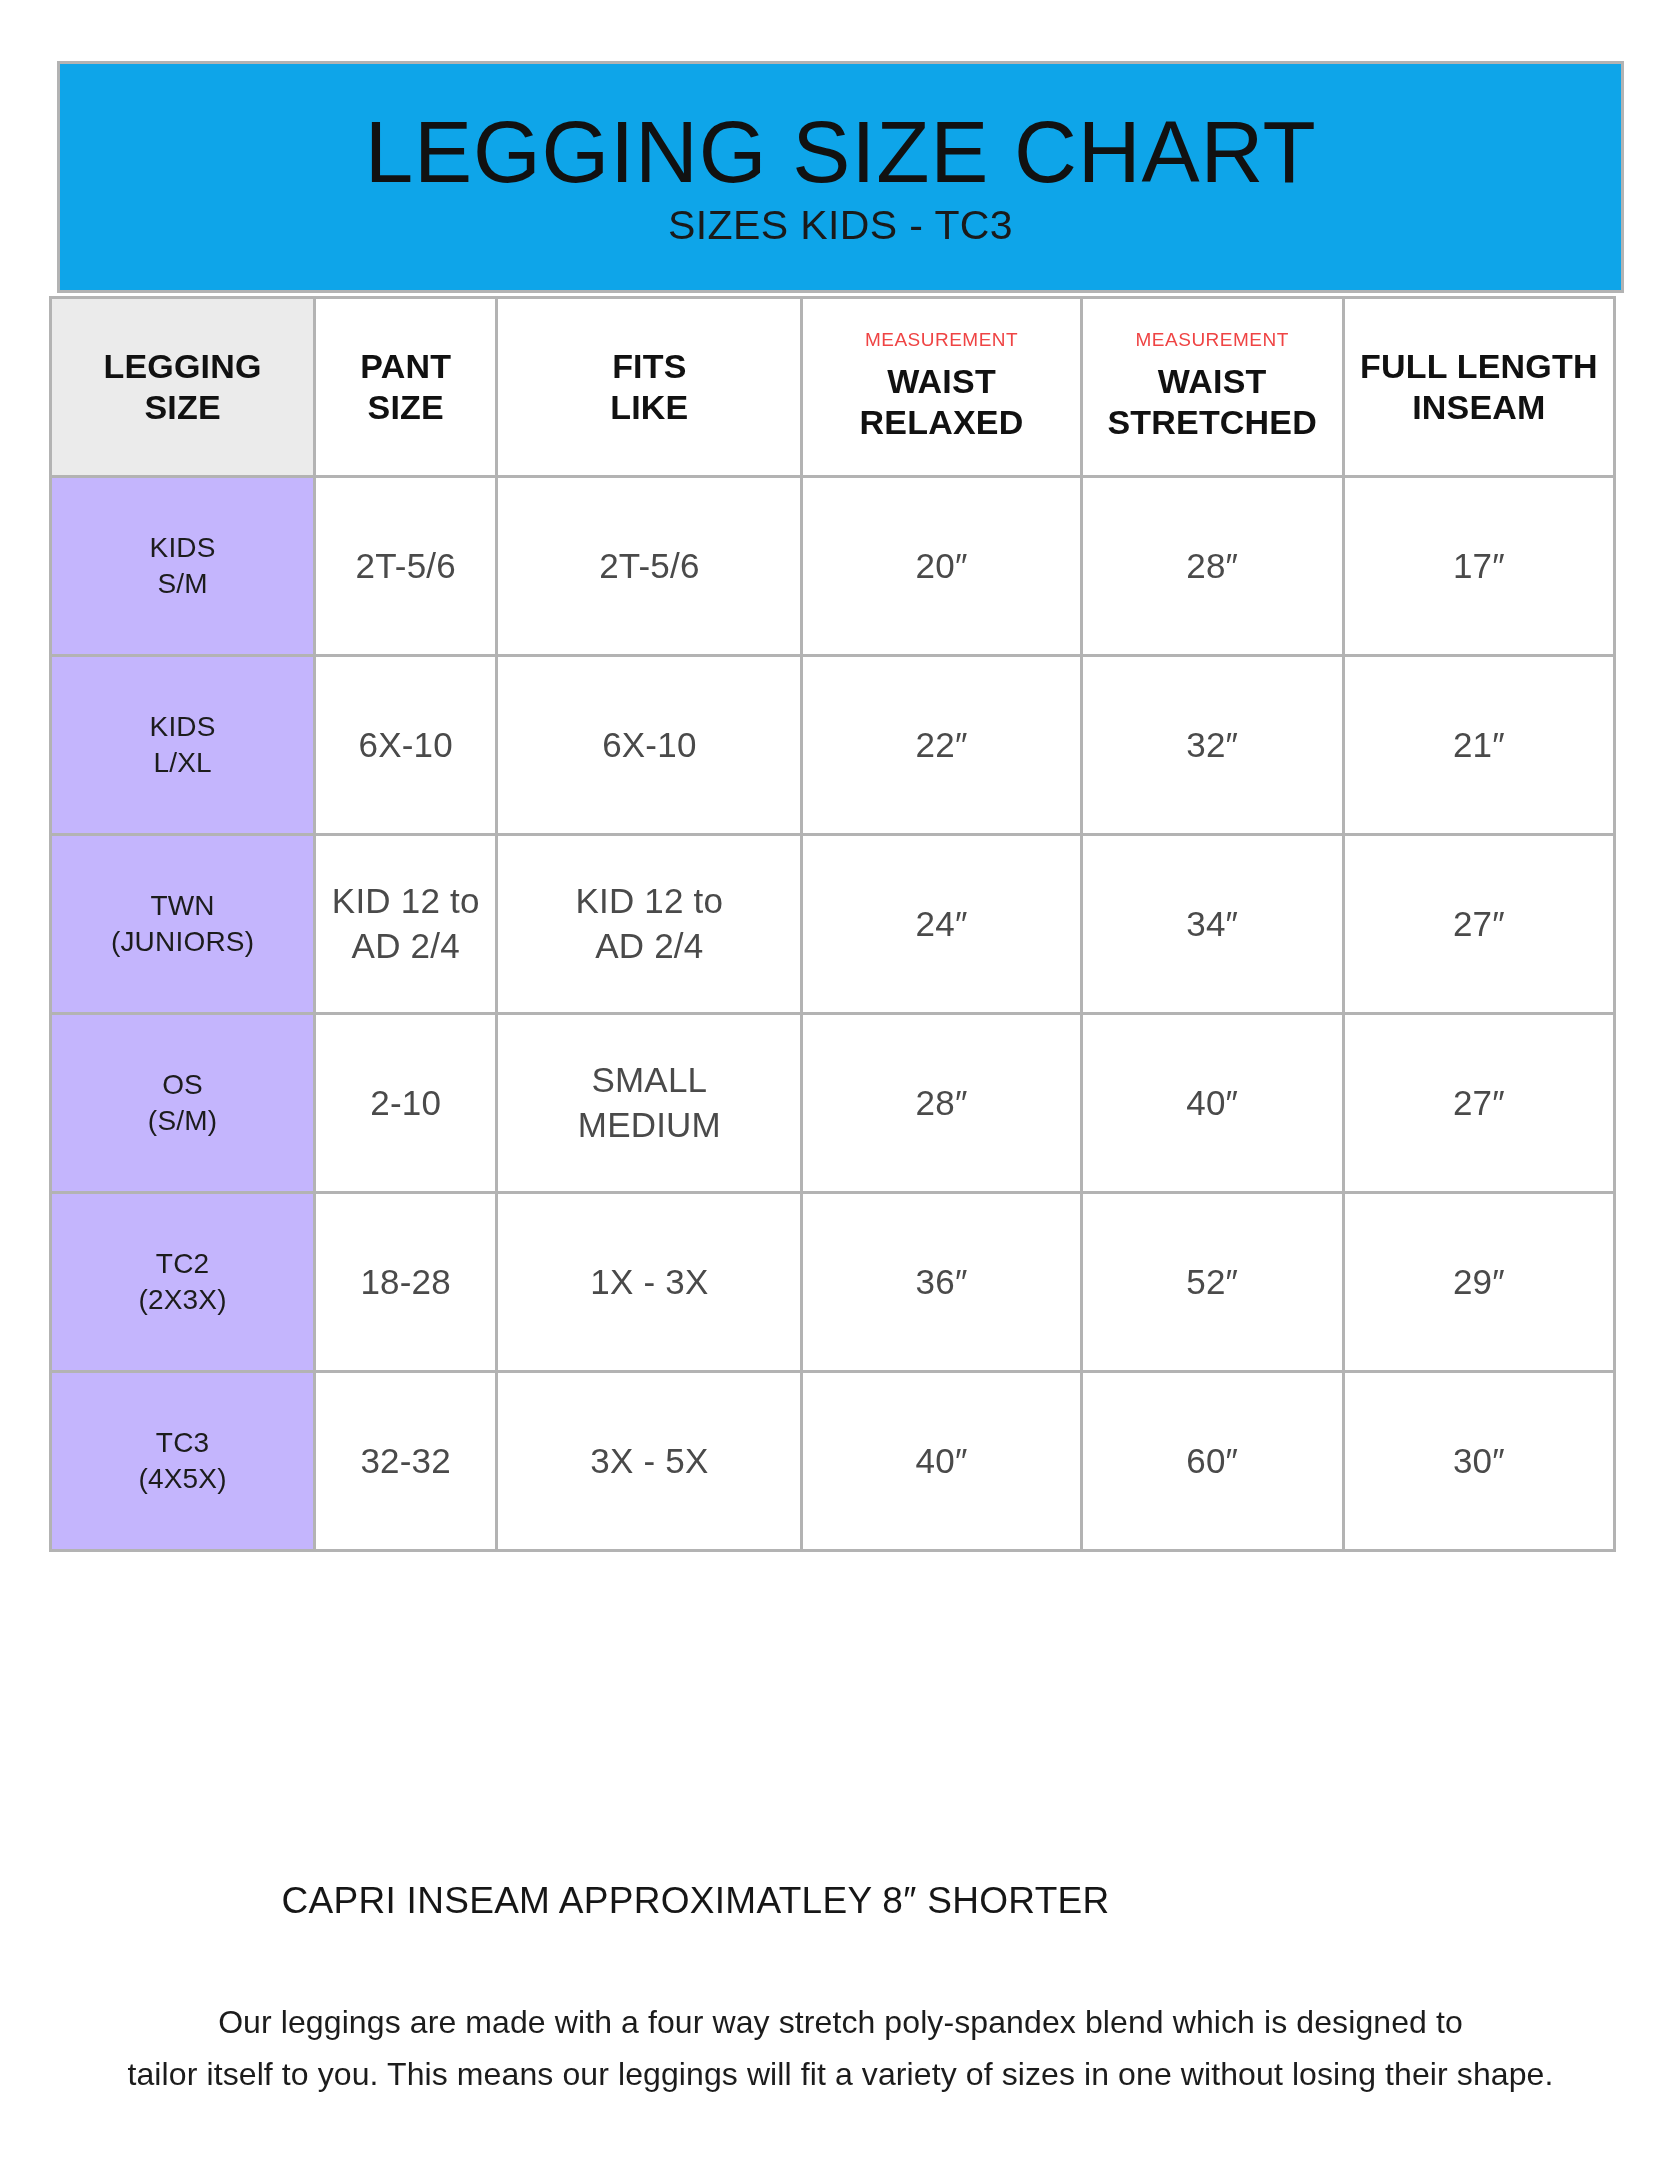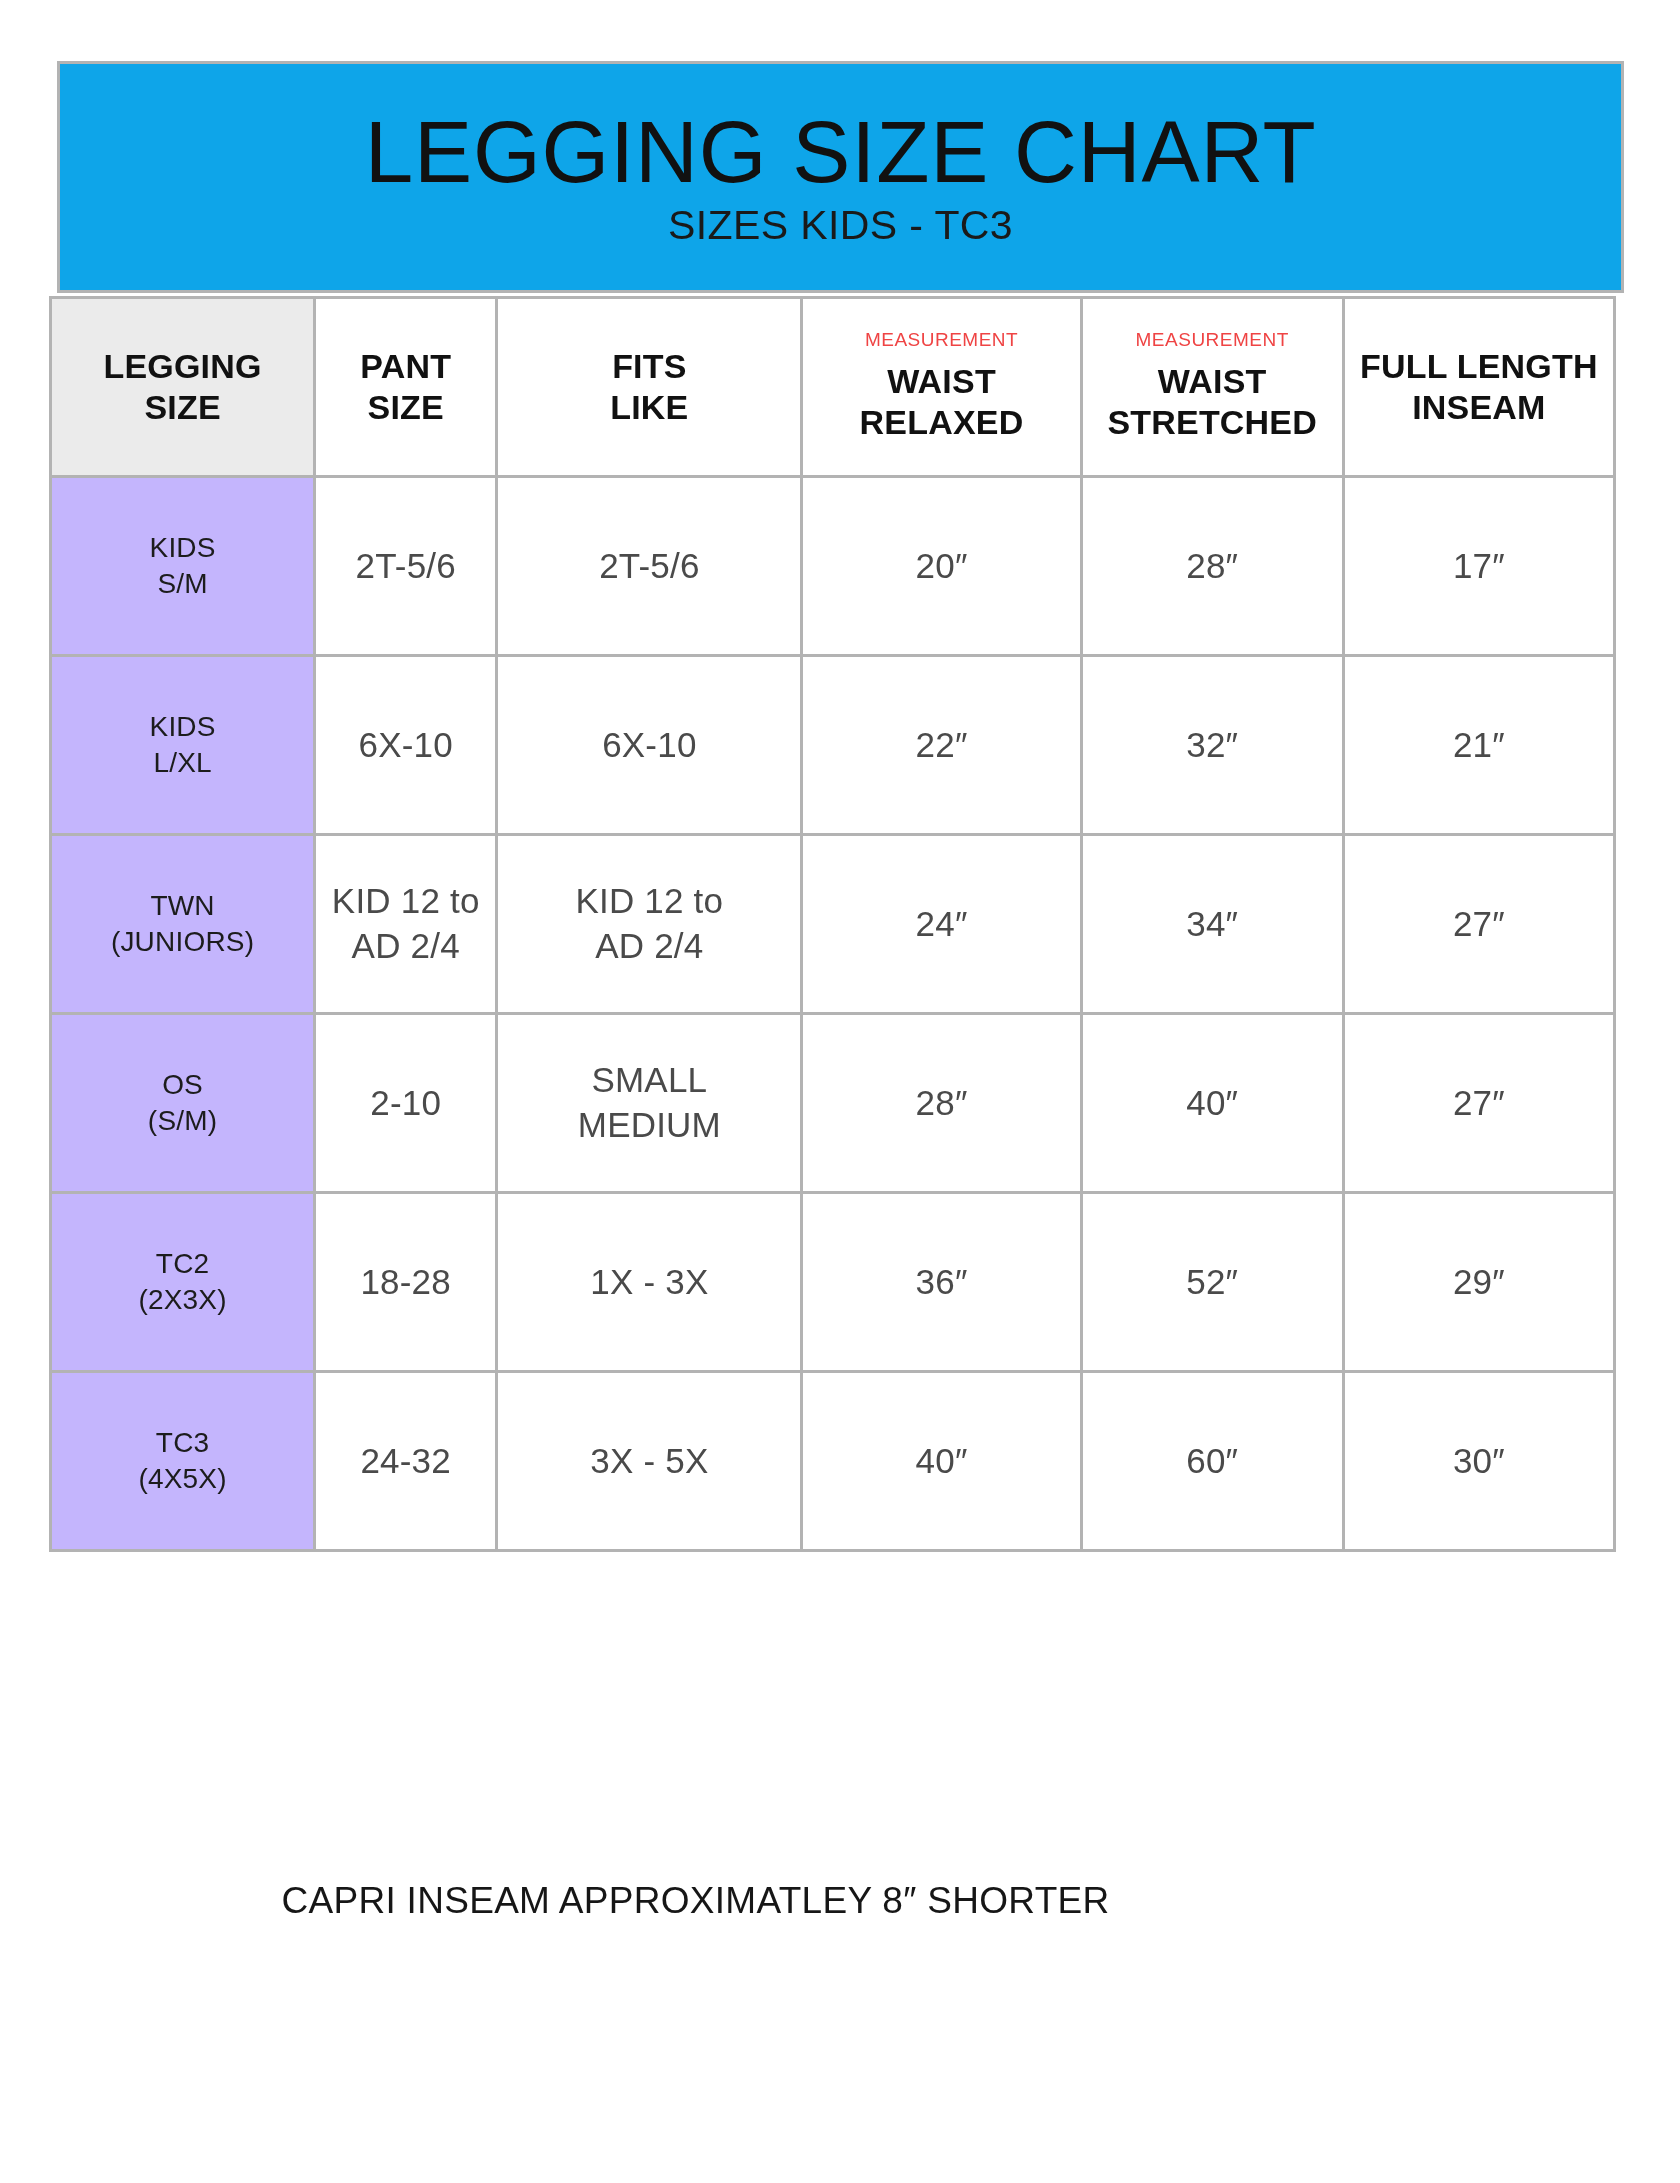--- a/index.html
+++ b/index.html
@@ -285,29 +285,33 @@
         <td>36″</td>
         <td>52″</td>
         <td>29″</td>
       </tr>
       <tr>
         <td class="sizecell">
           <span class="cell-line">TC3</span>
           <span class="cell-line">(4X5X)</span>
         </td>
         <td>
-          <span class="cell-line">24-32</span>
+          <span class="cell-line">32-32</span>
         </td>
         <td>
           <span class="cell-line">3X - 5X</span>
         </td>
         <td>40″</td>
         <td>60″</td>
         <td>30″</td>
       </tr>
     </tbody>
   </table>
 
   <div class="capri-note">CAPRI INSEAM APPROXIMATLEY 8″ SHORTER</div>
 
+  <div class="blurb">
+    <span>Our leggings are made with a four way stretch poly-spandex blend which is designed to</span>
+    <span>tailor itself to you. This means our leggings will fit a variety of sizes in one without losing their shape.</span>
+  </div>
 
 </div>
 
 
 </body></html>

